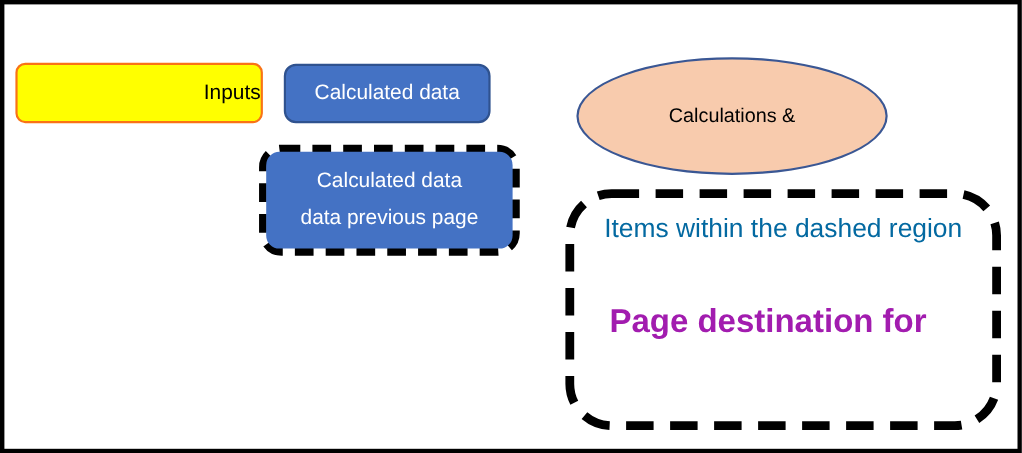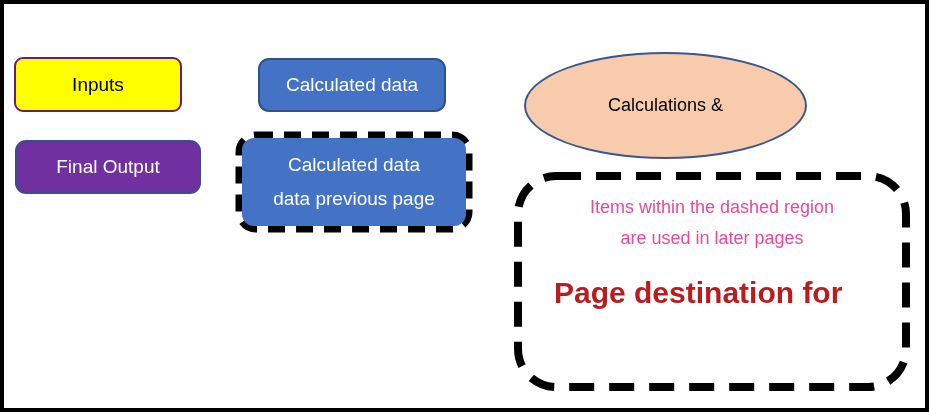--- a/index.html
+++ b/index.html
@@ -18,26 +18,27 @@
   .shape {
     position: absolute;
     display: flex;
     align-items: center;
     justify-content: center;
     text-align: center;
   }
 
   
   .box-inputs {
-    left: 10px; top: 53px; width: 168px; height: 55px;
+    left: 10px; top: 53px; width: 225px; height: 55px;
     background: #FFFF00;
-    border: 2px solid #701a75;
+    border: 2px solid #f97316;
     border-radius: 9px;
     color: #000000;
     font-size: 19px;
+    justify-content: flex-end;
   }
   .box-final-output {
     left: 11px; top: 136px; width: 186px; height: 54px;
     background: #7030A0;
     border: 2px solid #3D4B8F;
     border-radius: 11px;
     color: #ffffff;
     font-size: 19px;
   }
   .box-calculated {
@@ -85,51 +86,48 @@
   
   .dashed-region {
     position: absolute;
     left: 509px; top: 167px; width: 398px; height: 221px;
   }
   .dashed-region svg { position: absolute; left: 0; top: 0; }
   .region-note {
     position: absolute;
     left: 0; right: 0; top: 21px;
     text-align: center;
-    color: #ec4899;
-    font-size: 18px;
+    color: #0369a1;
+    font-size: 24px;
     line-height: 31px;
   }
   .region-title {
     position: absolute;
     left: 41px; top: 97px;
     text-align: left;
-    color: #b91c1c;
+    color: #a21caf;
     font-size: 30px;
     font-weight: bold;
     line-height: 50px;
   }
   .line { display: block; }
 </style>
 </head>
 <body>
 
 <div class="canvas">
 
   <div class="shape box-inputs">
     <span>Inputs</span>
   </div>
 
   <div class="shape box-calculated">
     <span>Calculated data</span>
   </div>
 
-  <div class="shape box-final-output">
-    <span>Final Output</span>
-  </div>
 
   <div class="dashed-prev-wrap">
     <svg width="238" height="102" viewBox="0 0 238 102">
       <rect x="4" y="4" width="230" height="94" rx="17" ry="17" fill="none" stroke="#000000" stroke-width="7" stroke-dasharray="17 11"></rect>
     </svg>
     <div class="dashed-prev-inner">
       <span class="line">Calculated data</span>
       <span class="line">data previous page</span>
     </div>
   </div>
@@ -137,20 +135,19 @@
   <div class="shape ellipse-calc">
     <span class="line">Calculations &amp;</span>
   </div>
 
   <div class="dashed-region">
     <svg width="398" height="221" viewBox="0 0 398 221">
       <rect x="5" y="5" width="388" height="211" rx="38" ry="38" fill="none" stroke="#000000" stroke-width="8" stroke-dasharray="25 15"></rect>
     </svg>
     <div class="region-note">
       <span class="line">Items within the dashed region</span>
-      <span class="line">are used in later pages</span>
     </div>
     <div class="region-title">
       <span class="line">Page destination for</span>
     </div>
   </div>
 
 </div>
 
 </body></html>

